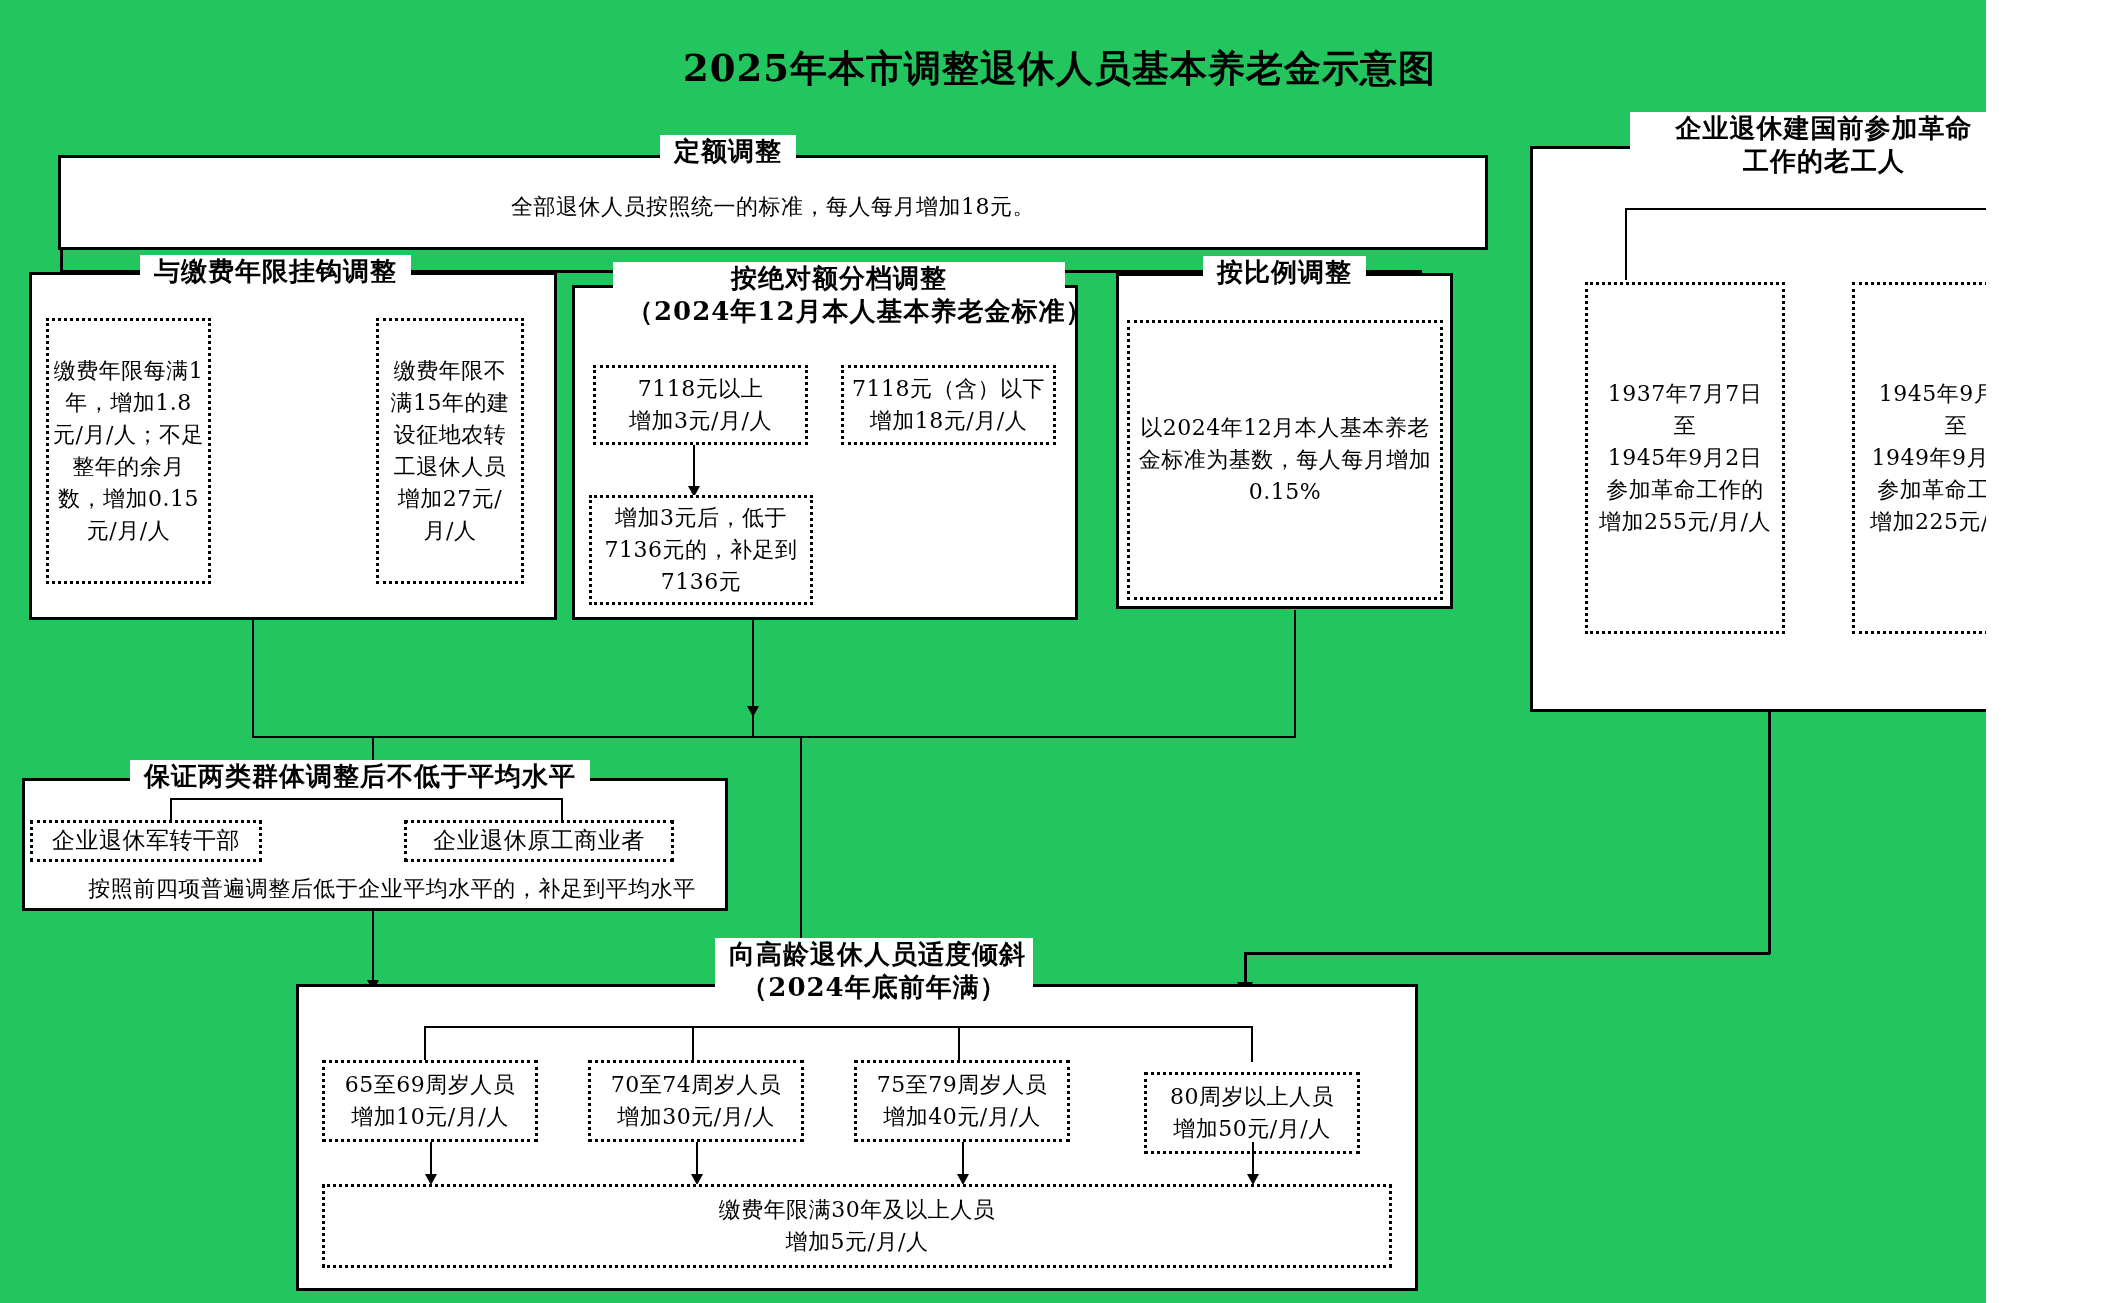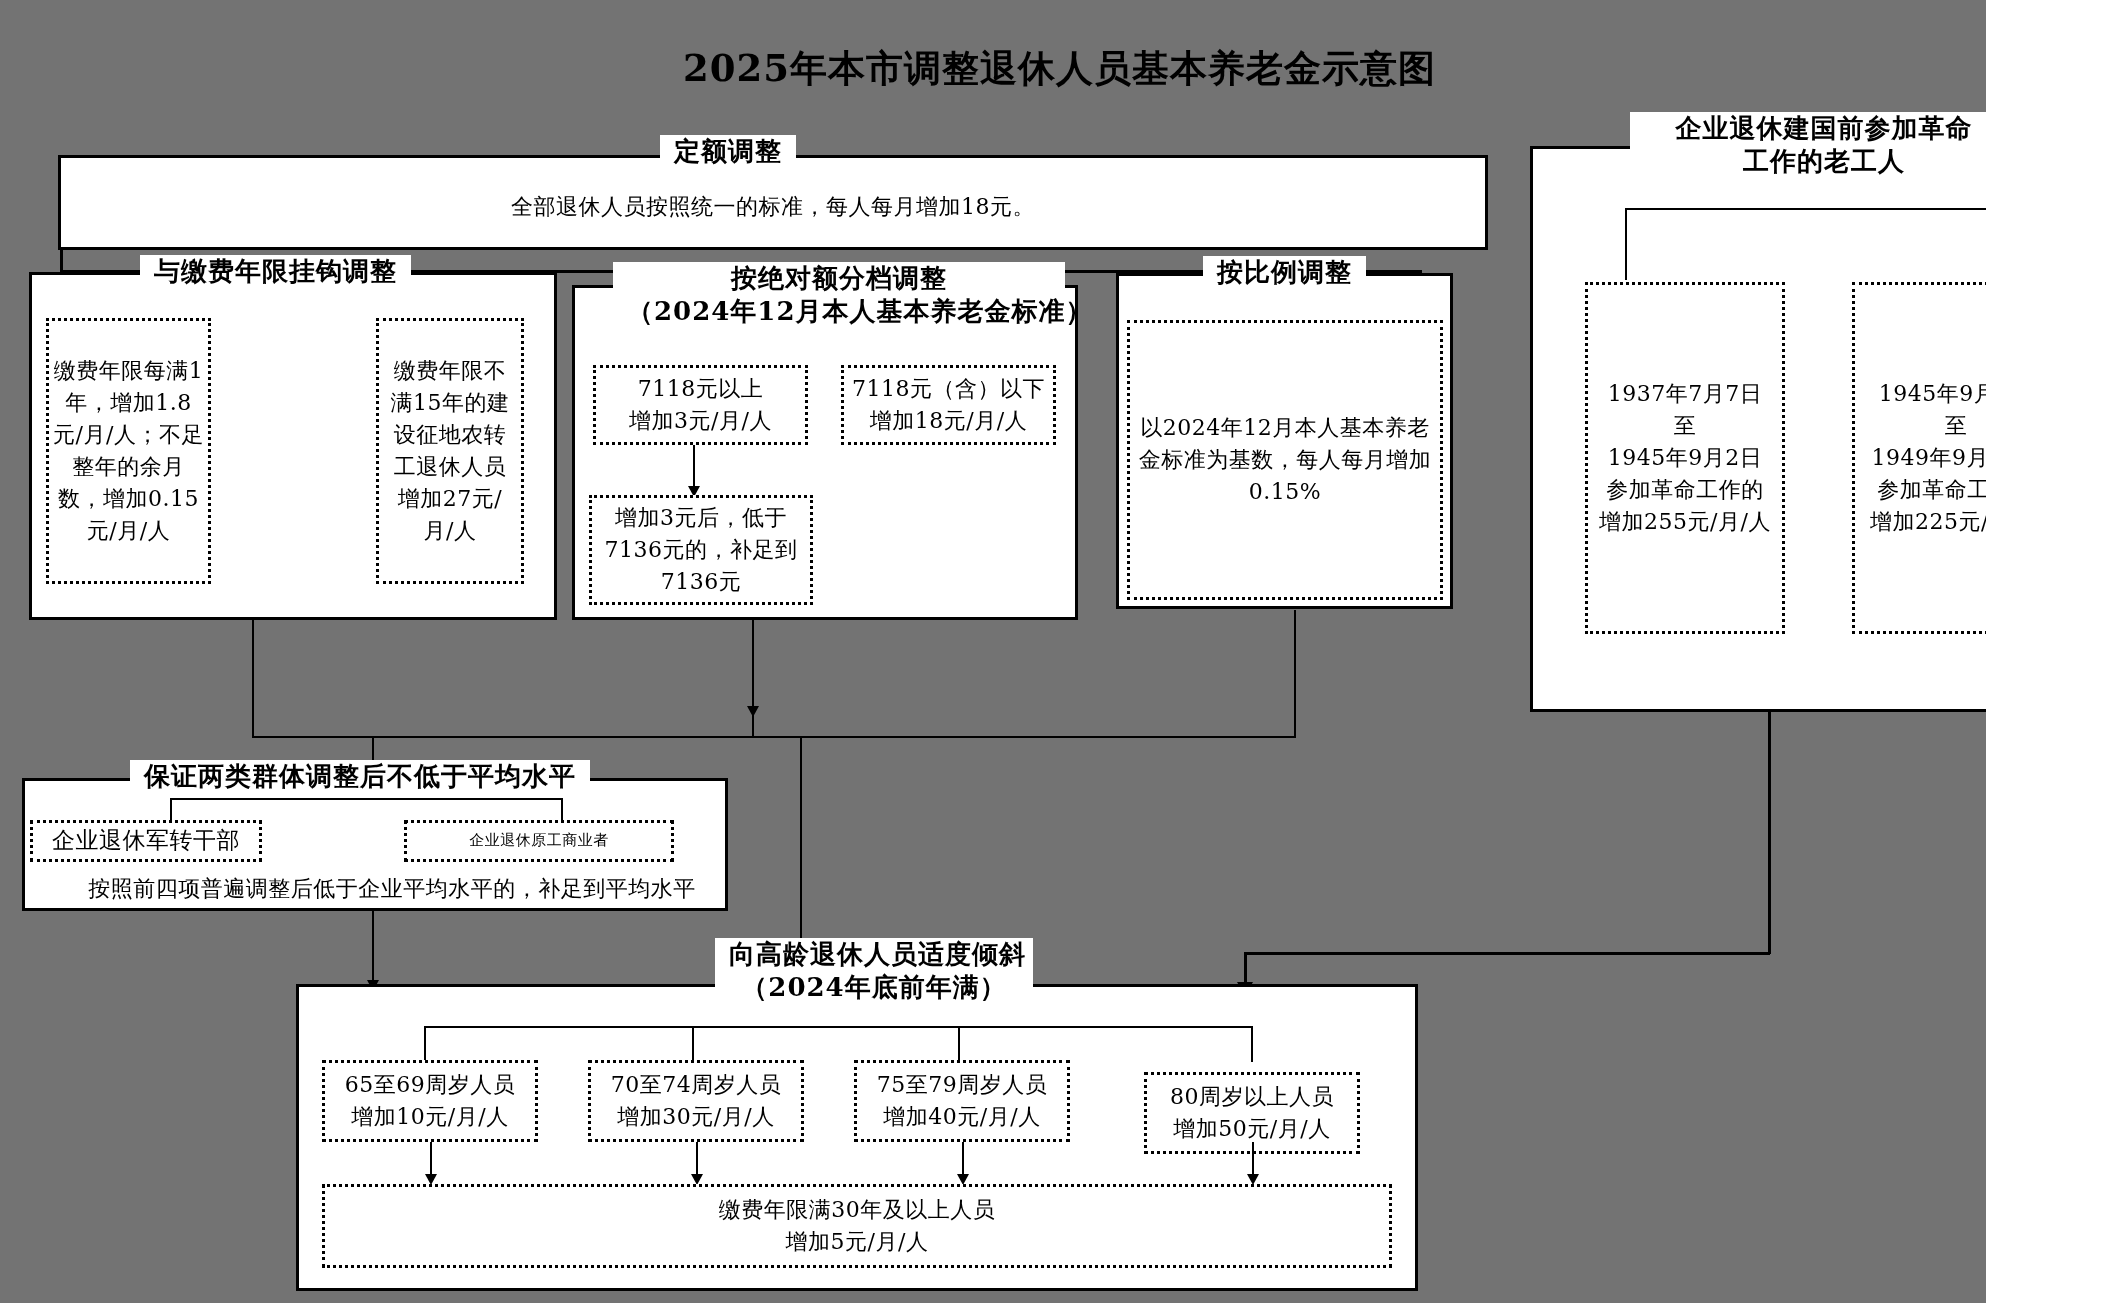--- a/index.html
+++ b/index.html
@@ -8,21 +8,21 @@
     background: #ffffff;
   }
   body {
     font-family: "DejaVu Serif", "Liberation Serif", serif;
     color: #000000;
   }
   #page {
     position: relative;
     width: 1986px;
     height: 1303px;
-    background: #737373;
+    background: #22c55e;
     overflow: hidden;
   }
 
   
   .abs { position: absolute; box-sizing: border-box; }
 
   .title {
     text-align: center;
     font-weight: bold;
     font-size: 37px;
@@ -192,21 +192,21 @@
   <div class="abs group" style="left:22px; top:778px; width:706px; height:133px;"></div>
   <div class="group-cap" style="left:130px; top:760px;">保证两类群体调整后不低于平均水平</div>
 
   <div class="abs hline" style="left:170px; top:798px; width:392px;"></div>
   <div class="abs vline" style="left:170px; top:798px; height:26px;"></div>
   <div class="abs vline" style="left:561px; top:798px; height:26px;"></div>
 
   <div class="abs dbox" style="left:30px; top:820px; width:232px; height:42px; font-size:23px;">
     <span class="inner">企业退休军转干部</span>
   </div>
-  <div class="abs dbox" style="left:404px; top:820px; width:270px; height:42px; font-size:15px;">
+  <div class="abs dbox" style="left:404px; top:820px; width:270px; height:42px; font-size:23px;">
     <span class="inner">企业退休原工商业者</span>
   </div>
 
   <div class="abs plaintext" style="left:22px; top:874px; width:706px;padding-left:34px;">按照前四项普遍调整后低于企业平均水平的，补足到平均水平</div>
 
   <div class="abs vline" style="left:372px; top:911px; height:75px;"></div>
   <div class="abs arrow-down sm" style="left:367px; top:980px;"></div>
 
   <div class="abs group" style="left:296px; top:984px; width:1122px; height:307px;"></div>
   <div class="group-cap" style="left:715px; top:938px; width:290px;">

